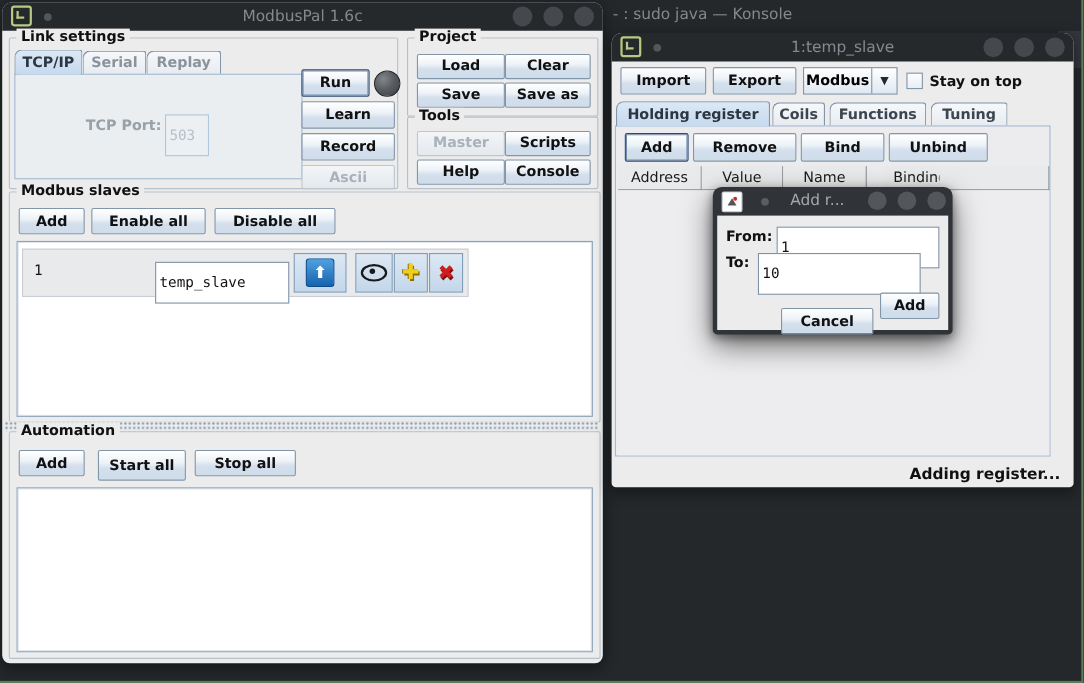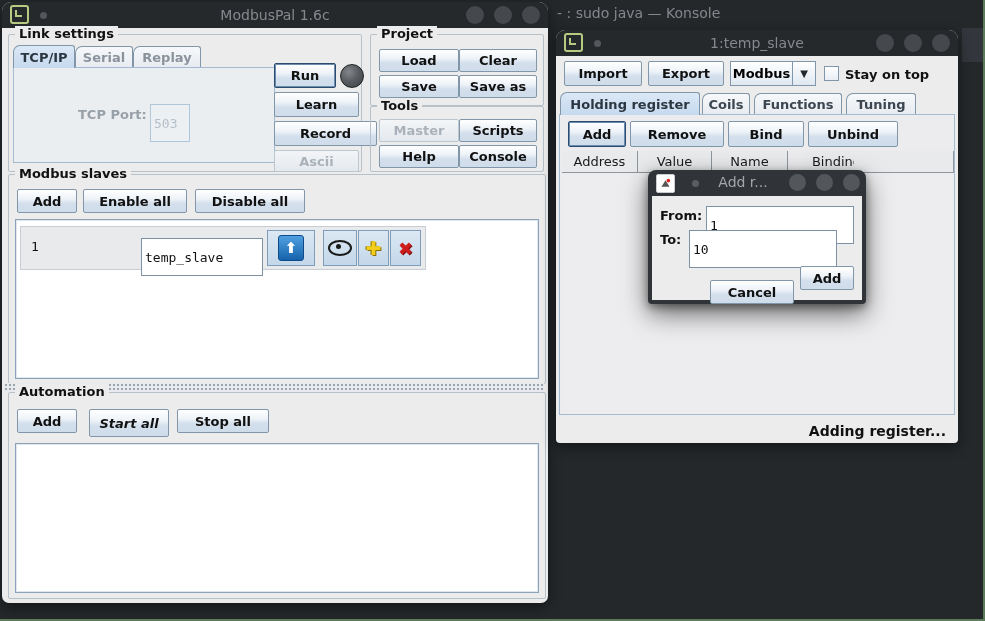--- a/index.html
+++ b/index.html
@@ -109,21 +109,21 @@
       <div class="tab sel" style="left:4px;top:10px;width:62px;">TCP/IP</div>
       <div class="tab dim" style="left:66px;top:11px;width:58px;">Serial</div>
       <div class="tab dim" style="left:124px;top:11px;width:68px;">Replay</div>
       <div class="pane" style="left:4px;top:32px;width:262px;height:96px;">
         <span class="blabel" style="left:64px;top:39px;color:#98a0a8;">TCP Port:</span>
         <input class="tin off" style="left: 136px; top: 36px; width: 40px; height: 20px;" value="503">
       </div>
       <button class="btn focusring" style="left:265px;top:28px;width:62px;height:25px;">Run</button>
       <span class="led" style="left:331px;top:29px;width:22px;height:22px;"></span>
       <button class="btn" style="left:265px;top:57px;width:85px;height:25px;">Learn</button>
-      <button class="btn" style="left:265px;top:86px;width:103px;height:25px;">Record</button>
+      <button class="btn" style="left:265px;top:86px;width:85px;height:25px;">Record</button>
       <button class="btn dis" style="left:265px;top:115px;width:85px;height:22px;">Ascii</button>
     </div>
 
     <div class="group" style="left:368px;top:32px;width:172px;height:70px;">
       <span class="gtitle">Project</span>
       <button class="btn" style="left:8px;top:14px;width:80px;height:23px;">Load</button>
       <button class="btn" style="left:88px;top:14px;width:78px;height:23px;">Clear</button>
       <button class="btn" style="left:8px;top:40px;width:80px;height:23px;">Save</button>
       <button class="btn" style="left:88px;top:40px;width:78px;height:23px;">Save as</button>
     </div>
@@ -159,27 +159,27 @@
           </div>
         </div>
       </div>
     </div>
 
     <div class="divider" style="left:2px;top:381px;width:540px;height:9px;"></div>
 
     <div class="group" style="left:6px;top:390px;width:536px;height:205px;">
       <span class="gtitle">Automation</span>
       <button class="btn" style="left:8px;top:16px;width:60px;height:24px;">Add</button>
-      <button class="btn" style="left:80px;top:16px;width:80px;height:28px;font-style:italic;">Start all</button>
+      <button class="btn" style="left:80px;top:16px;width:80px;height:28px;">Start all</button>
       <button class="btn" style="left:168px;top:16px;width:92px;height:24px;">Stop all</button>
       <div class="whitebox" style="left:6px;top:50px;width:522px;height:148px;"></div>
     </div>
   </div>
 
-  <div class="window" style="left:556px;top:30px;width:402px;height:413px;border-radius:9px 9px 4px 4px;">
+  <div class="window" style="left:556px;top:30px;width:402px;height:413px;border-radius:9px 9px 4px 4px;padding-left:18px;">
     <div class="titlebar">
       <span class="gicon"></span>
       <span class="sdot" style="left:38px;"></span>
       <span class="tb-title">1:temp_slave</span>
       <span class="wdots">
         <span class="wdot"></span>
         <span class="wdot"></span>
         <span class="wdot"></span>
       </span>
     </div>

